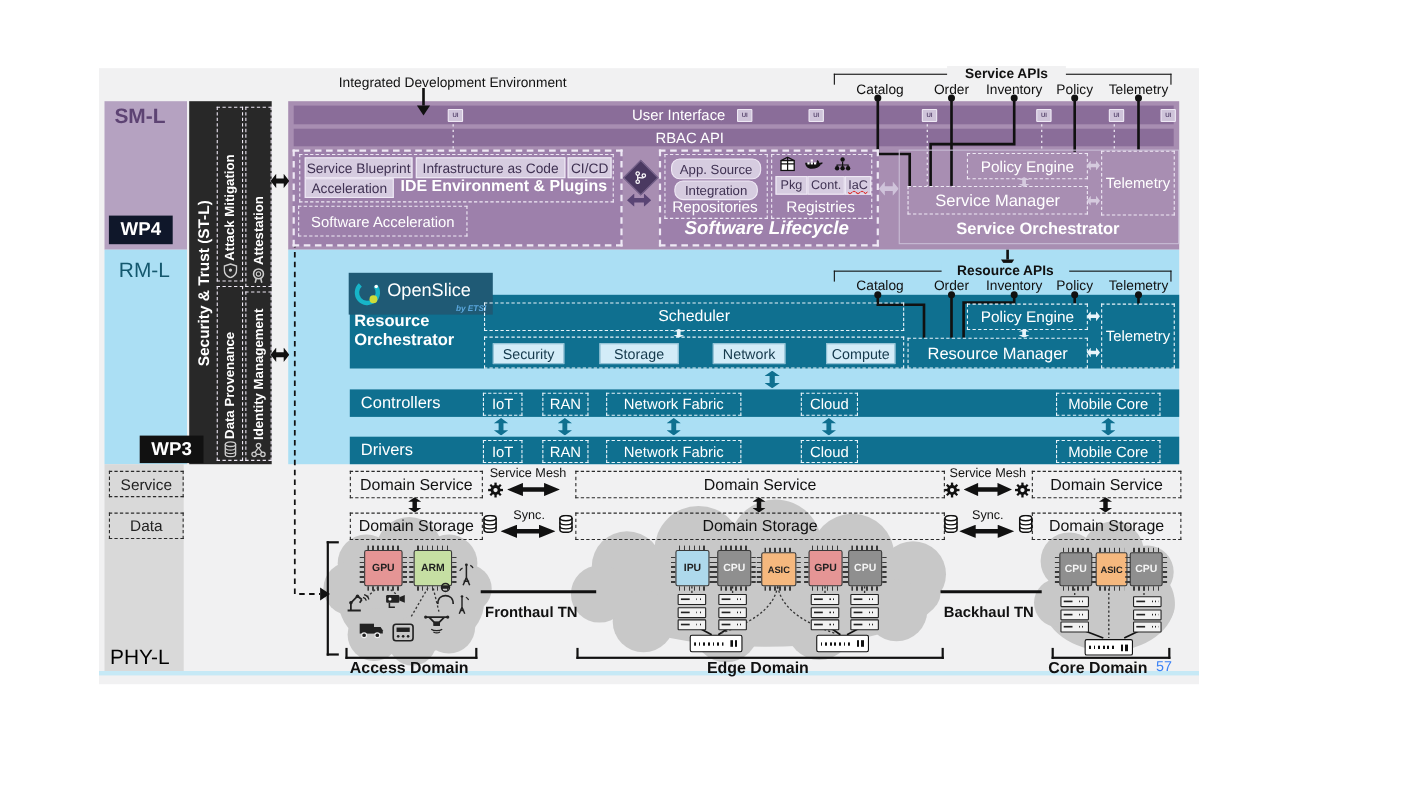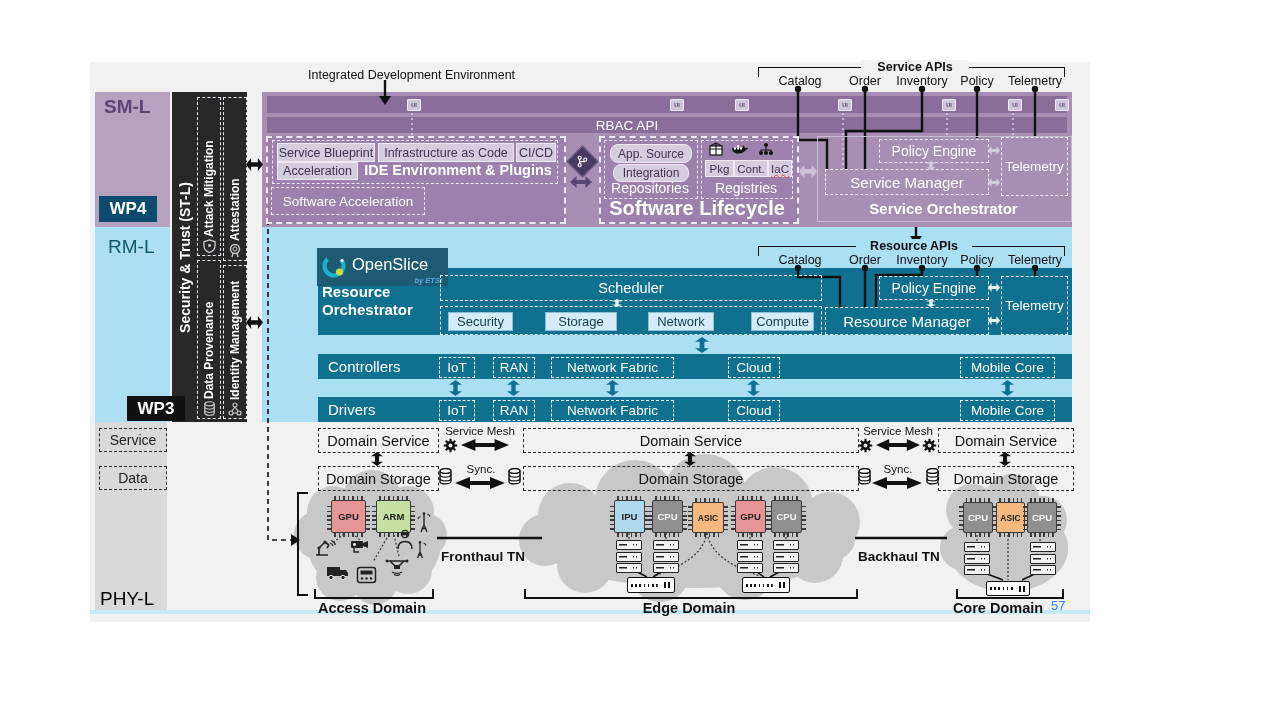--- a/index.html
+++ b/index.html
@@ -167,21 +167,21 @@
         <path d="M1040 531 V541"></path>
         <path d="M1008 531 V580"></path>
       <path d="M347 531 L332 544"></path>
         <path d="M349 531 L360 540"></path>
         <path d="M391 531 L373 562"></path>
         <path d="M393 531 L399 556"></path>
     </g>
   </svg>
 
   <div class="abs b" style="left:104px;top:96px;font-size:19px;color:#5d4373;z-index:3;">SM-L</div>
-  <div class="abs ctr w b" style="left:99px;top:196px;width:58px;height:26px;background:#0c4a6e;font-size:17px;z-index:3;">WP4</div>
+  <div class="abs ctr w b" style="left:99px;top:196px;width:58px;height:26px;background:#0f172a;font-size:17px;z-index:3;">WP4</div>
   <div class="abs b" style="left:108px;top:236px;font-size:19px;color:#14586e;font-weight:normal;z-index:3;">RM-L</div>
   <div class="abs ctr w b" style="left:127px;top:396px;width:58px;height:25px;background:#111;font-size:17px;z-index:6;">WP3</div>
   <div class="abs ctr dashd" style="left:99px;top:428px;width:66px;height:22px;color:#222;font-size:14px;z-index:3;">
       <span>Service</span>
     </div>
   <div class="abs ctr dashd" style="left:99px;top:466px;width:66px;height:22px;color:#222;font-size:14px;z-index:3;">
       <span>Data</span>
     </div>
   <div class="abs" style="left:100px;top:588px;font-size:19px;color:#000000;z-index:3;">PHY-L</div>
 
@@ -234,20 +234,23 @@
   <div class="abs" style="left:308px;top:68px;font-size:12.5px;color:#111;z-index:3;">Integrated Development Environment</div>
 
   <div class="abs brace-dn" style="left:758px;top:67px;width:305px;height:9px;z-index:3;"></div>
   <div class="abs ctr b" style="left:861px;top:60px;width:108px;height:13px;font-size:12.5px;color:#111;background:#f1f1f2;z-index:3;">Service APIs</div>
   <span class="apilbl" style="left:800px;top:74px;z-index:3;">Catalog</span>
   <span class="apilbl" style="left:865px;top:74px;z-index:3;">Order</span>
   <span class="apilbl" style="left:922px;top:74px;z-index:3;">Inventory</span>
   <span class="apilbl" style="left:977px;top:74px;z-index:3;">Policy</span>
   <span class="apilbl" style="left:1035px;top:74px;z-index:3;">Telemetry</span>
 
+  <div class="abs ctr w" style="left:267px;top:96px;width:700px;height:17px;font-size:13.5px;z-index:3;">
+      <span>User Interface</span>
+    </div>
   <div class="uiicon" style="left:407px;top:99px;z-index:3;">
       <span>UI</span>
     </div>
   <div class="uiicon" style="left:670px;top:99px;z-index:3;">
       <span>UI</span>
     </div>
   <div class="uiicon" style="left:735px;top:99px;z-index:3;">
       <span>UI</span>
     </div>
   <div class="uiicon" style="left:838px;top:99px;z-index:3;">
@@ -316,21 +319,21 @@
         <circle cx="3" cy="11" r="2" fill="#111"></circle>
         <circle cx="8" cy="11" r="2" fill="#111"></circle>
         <circle cx="13" cy="11" r="2" fill="#111"></circle>
         <path d="M8 5 V8 M8 8 H3 V9.5 M8 8 V9.5 M8 8 H13 V9.5" fill="none" stroke="#111" stroke-width="1.1"></path>
       </svg>
     </span>
   <div class="abs btn-p" style="left:705px;top:160px;width:27px;height:15px;font-size:11.5px;z-index:4;">Pkg</div>
   <div class="abs btn-p" style="left:734px;top:160px;width:32px;height:15px;font-size:11.5px;z-index:4;">Cont.</div>
   <div class="abs btn-p" style="left:768px;top:160px;width:22px;height:15px;font-size:11.5px;text-decoration:underline wavy #d33 1px;z-index:4;">IaC</div>
   <div class="abs ctr w" style="left:701px;top:180px;width:90px;height:15px;font-size:14px;z-index:4;">Registries</div>
-  <div class="abs ctr w b" style="left:599px;top:200px;width:196px;height:16px;font-size:20px;z-index:4;">Software Lifecycle</div>
+  <div class="abs ctr w b" style="left:599px;top:200px;width:196px;height:16px;font-size:17px;z-index:4;font-style:italic;">Software Lifecycle</div>
   <div class="ar ar-h abs" style="left:799px;top:165px;width:18px;height:13px;background:#cfc3da;z-index:4;"></div>
 
   <div class="abs" style="left:817px;top:136px;width:253px;height:84px;border:1.5px solid #c8bcd4;background:#a084ac0;z-index:3;"></div>
   <div class="abs ctr w dashw2" style="left:879px;top:139px;width:108px;height:22px;font-size:14px;z-index:4;">
       <span>Policy Engine</span>
     </div>
   <div class="abs ctr w dashw2" style="left:1001px;top:137px;width:65px;height:57px;font-size:13.5px;z-index:4;">
       <span>Telemetry</span>
     </div>
   <div class="abs ctr w dashw2" style="left:825px;top:169px;width:162px;height:24px;font-size:15px;z-index:4;">

